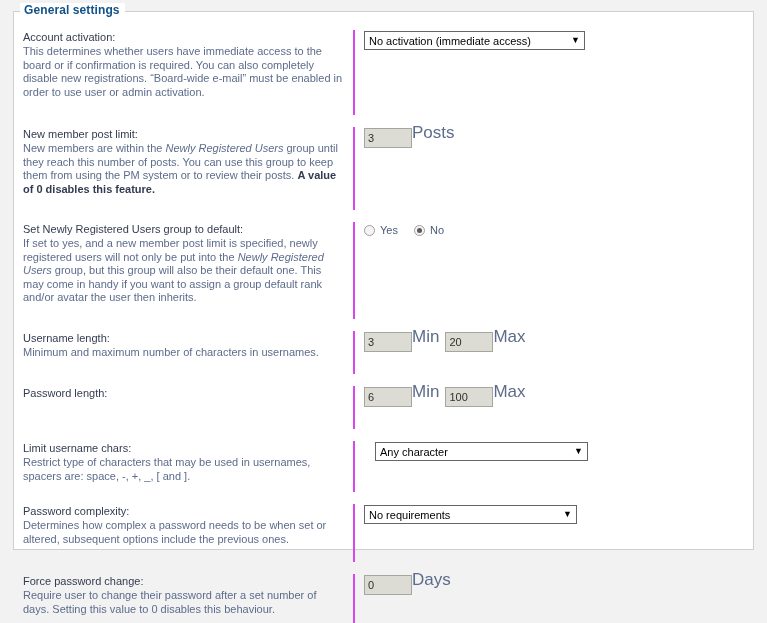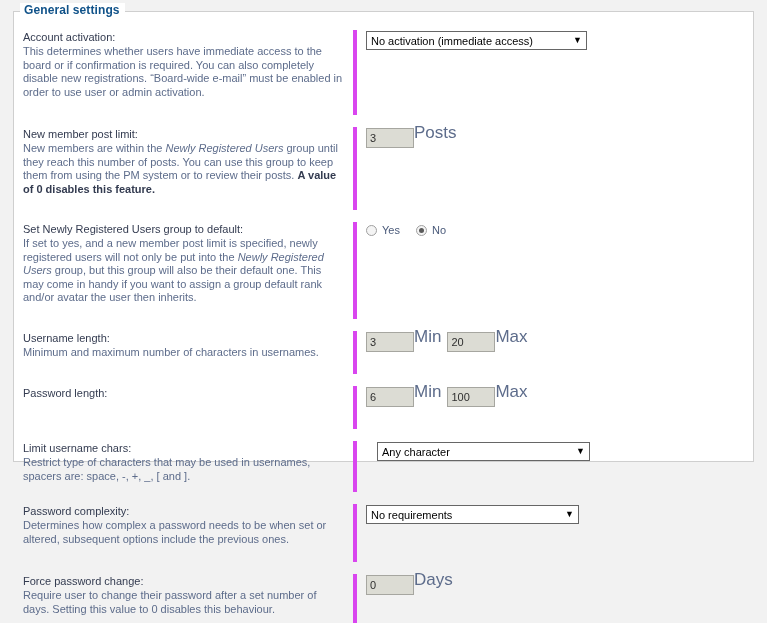--- a/index.html
+++ b/index.html
@@ -23,21 +23,21 @@
     box-sizing: border-box;
     padding: 0;
   }
 
   
   .panel {
     position: absolute;
     left: 13px;
     top: 11px;
     width: 741px;
-    height: 451px;
+    height: 539px;
     box-sizing: border-box;
     border: 1px solid #cfcfcf;
     background: #ffffff;
   }
 
   .panel-legend {
     position: absolute;
     left: 6px;
     top: -9px;
     background: #ffffff;
@@ -63,21 +63,21 @@
 
   .row-left {
     width: 330px;
     flex: 0 0 330px;
     padding-right: 8px;
     box-sizing: border-box;
   }
 
   .row-right {
     flex: 1 1 auto;
-    border-left: 4px solid #d946ef;
+    border-left: 2px solid #d946ef;
     padding-left: 9px;
     align-self: stretch;
     min-height: 26px;
     padding-top: 1px;
   }
 
   .lbl {
     display: block;
     font-weight: normal;
     color: #333b50;

